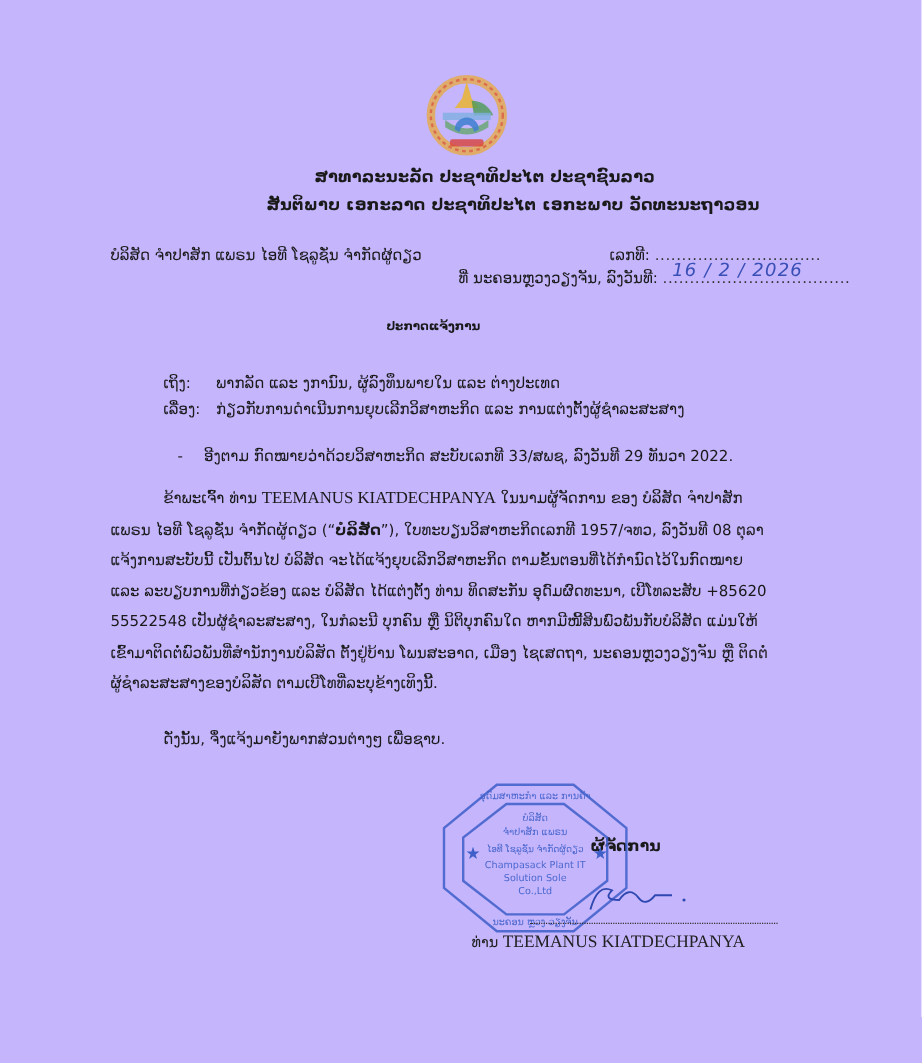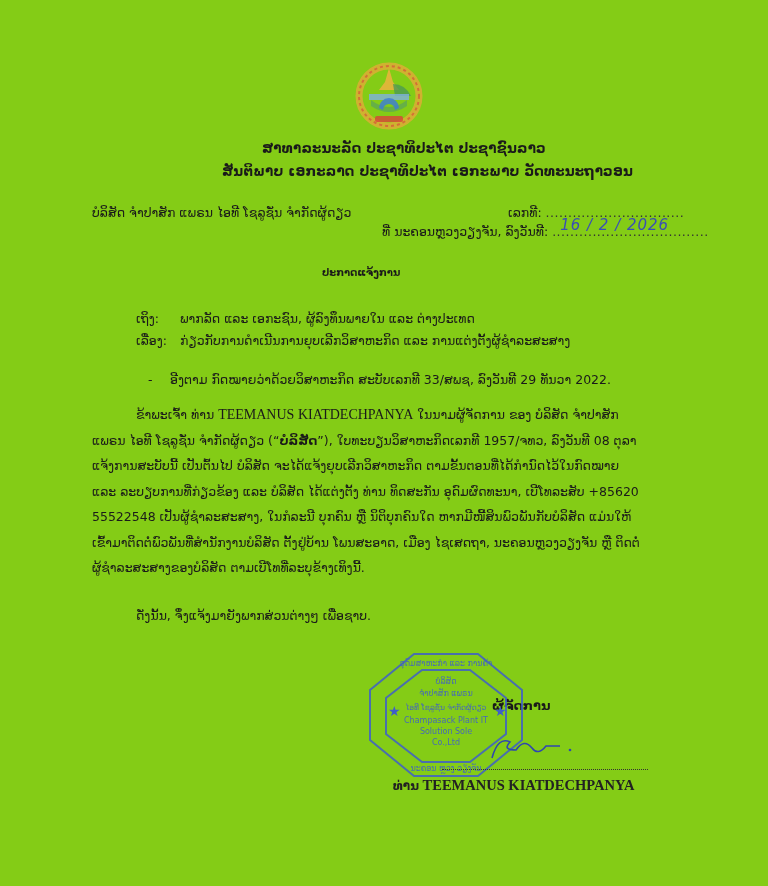--- a/index.html
+++ b/index.html
@@ -1,31 +1,31 @@
 <!DOCTYPE html>
 <html><head>
 <meta charset="utf-8">
 <style>
   html, body { margin: 0; padding: 0; background: #ffffff; }
   body { width: 768px; height: 886px; position: relative; overflow: hidden;
          font-family: "DejaVu Sans", sans-serif; color: #1a1a1a; }
-  .page { position: absolute; inset: 0; background: #84cc16; }
+  .page { position: absolute; inset: 0; background: #c4b5fd; }
   .abs { position: absolute; white-space: nowrap; }
   .emblem { position: absolute; left: 355px; left: 353px; top: 60px; width: 72px; height: 70px; }
   .hdr { font-size: 13.5px; font-weight: bold; letter-spacing: 0.2px; }
   .lao { font-size: 12.5px; }
   .title { font-size: 10px; font-weight: bold; }
   .para { font-size: 12.5px; line-height: 25.5px; }
   .serif { font-family: "Liberation Serif", serif; font-size: 14px; }
   .dots { color: #333; letter-spacing: 0.5px; }
   .handwrite { font-family: "DejaVu Sans", sans-serif; font-style: italic; color: #3a4fb5;
                font-size: 15px; letter-spacing: 1px; }
   .stamp { position: absolute; left: 366px; top: 650px; width: 160px; height: 130px; }
   .sig-line { position: absolute; left: 442px; top: 769px; width: 206px; border-top: 1.5px dotted #333; }
-  .signer { font-family: "Liberation Serif", serif; font-weight: bold; font-size: 14.5px; color:#222; }
+  .signer { font-family: "Liberation Serif", serif; font-weight: normal; font-size: 14.5px; color:#222; }
 </style>
 </head>
 <body>
 
 <div class="page">
 
   <svg class="emblem" viewBox="0 0 72 70">
     <circle cx="36" cy="36" r="30" fill="none" stroke="#e8a93a" stroke-width="7" opacity="0.75"></circle>
     <circle cx="36" cy="36" r="30" fill="none" stroke="#d9423a" stroke-width="2" stroke-dasharray="3 3" opacity="0.6"></circle>
     <path d="M36 8 L40 22 L46 30 L26 30 L32 22 Z" fill="#e8b43c" opacity="0.9"></path>
@@ -50,21 +50,21 @@
     <span>ທີ່ ນະຄອນຫຼວງວຽງຈັນ, ລົງວັນທີ:</span>
     <span style="position:relative; display:inline-block;">
       <span class="dots">...................................</span>
       <span class="handwrite" style="position:absolute; left:8px; top:-8px;">16 / 2 / 2026</span>
     </span>
   </div>
 
   <div class="abs title" style="left:322px; top:267px;">ປະກາດແຈ້ງການ</div>
 
   <div class="abs lao" style="left:136px; top:311px;">ເຖິງ:</div>
-  <div class="abs lao" style="left:180px; top:311px;">ພາກລັດ ແລະ ເອກະຊົນ, ຜູ້ລົງທຶນພາຍໃນ ແລະ ຕ່າງປະເທດ</div>
+  <div class="abs lao" style="left:180px; top:311px;">ພາກລັດ ແລະ ງການົນ, ຜູ້ລົງທຶນພາຍໃນ ແລະ ຕ່າງປະເທດ</div>
   <div class="abs lao" style="left:136px; top:333px;">ເລື່ອງ:</div>
   <div class="abs lao" style="left:180px; top:333px;">ກ່ຽວກັບການດຳເນີນການຍຸບເລີກວິສາຫະກິດ ແລະ ການແຕ່ງຕັ້ງຜູ້ຊຳລະສະສາງ</div>
 
   <div class="abs lao" style="left:148px; top:372px;">-</div>
   <div class="abs lao" style="left:170px; top:372px;">ອີງຕາມ ກົດໝາຍວ່າດ້ວຍວິສາຫະກິດ ສະບັບເລກທີ 33/ສພຊ, ລົງວັນທີ 29 ທັນວາ 2022.</div>
 
   <div class="abs para" style="left:92px; top:402px;">
     <div style="padding-left:44px;"><span>ຂ້າພະເຈົ້າ ທ່ານ </span><span class="serif">TEEMANUS KIATDECHPANYA</span><span> ໃນນາມຜູ້ຈັດການ ຂອງ ບໍລິສັດ ຈຳປາສັກ</span></div>
     <div><span>ແພຣນ ໄອທີ ໂຊລູຊັ່ນ ຈຳກັດຜູ້ດຽວ (“</span><b>ບໍລິສັດ</b><span>”), ໃບທະບຽນວິສາຫະກິດເລກທີ 1957/ຈທວ, ລົງວັນທີ 08 ຕຸລາ</span></div>
     <div>ແຈ້ງການສະບັບນີ້ ເປັນຕົ້ນໄປ ບໍລິສັດ ຈະໄດ້ແຈ້ງຍຸບເລີກວິສາຫະກິດ ຕາມຂັ້ນຕອນທີ່ໄດ້ກຳນົດໄວ້ໃນກົດໝາຍ</div>

